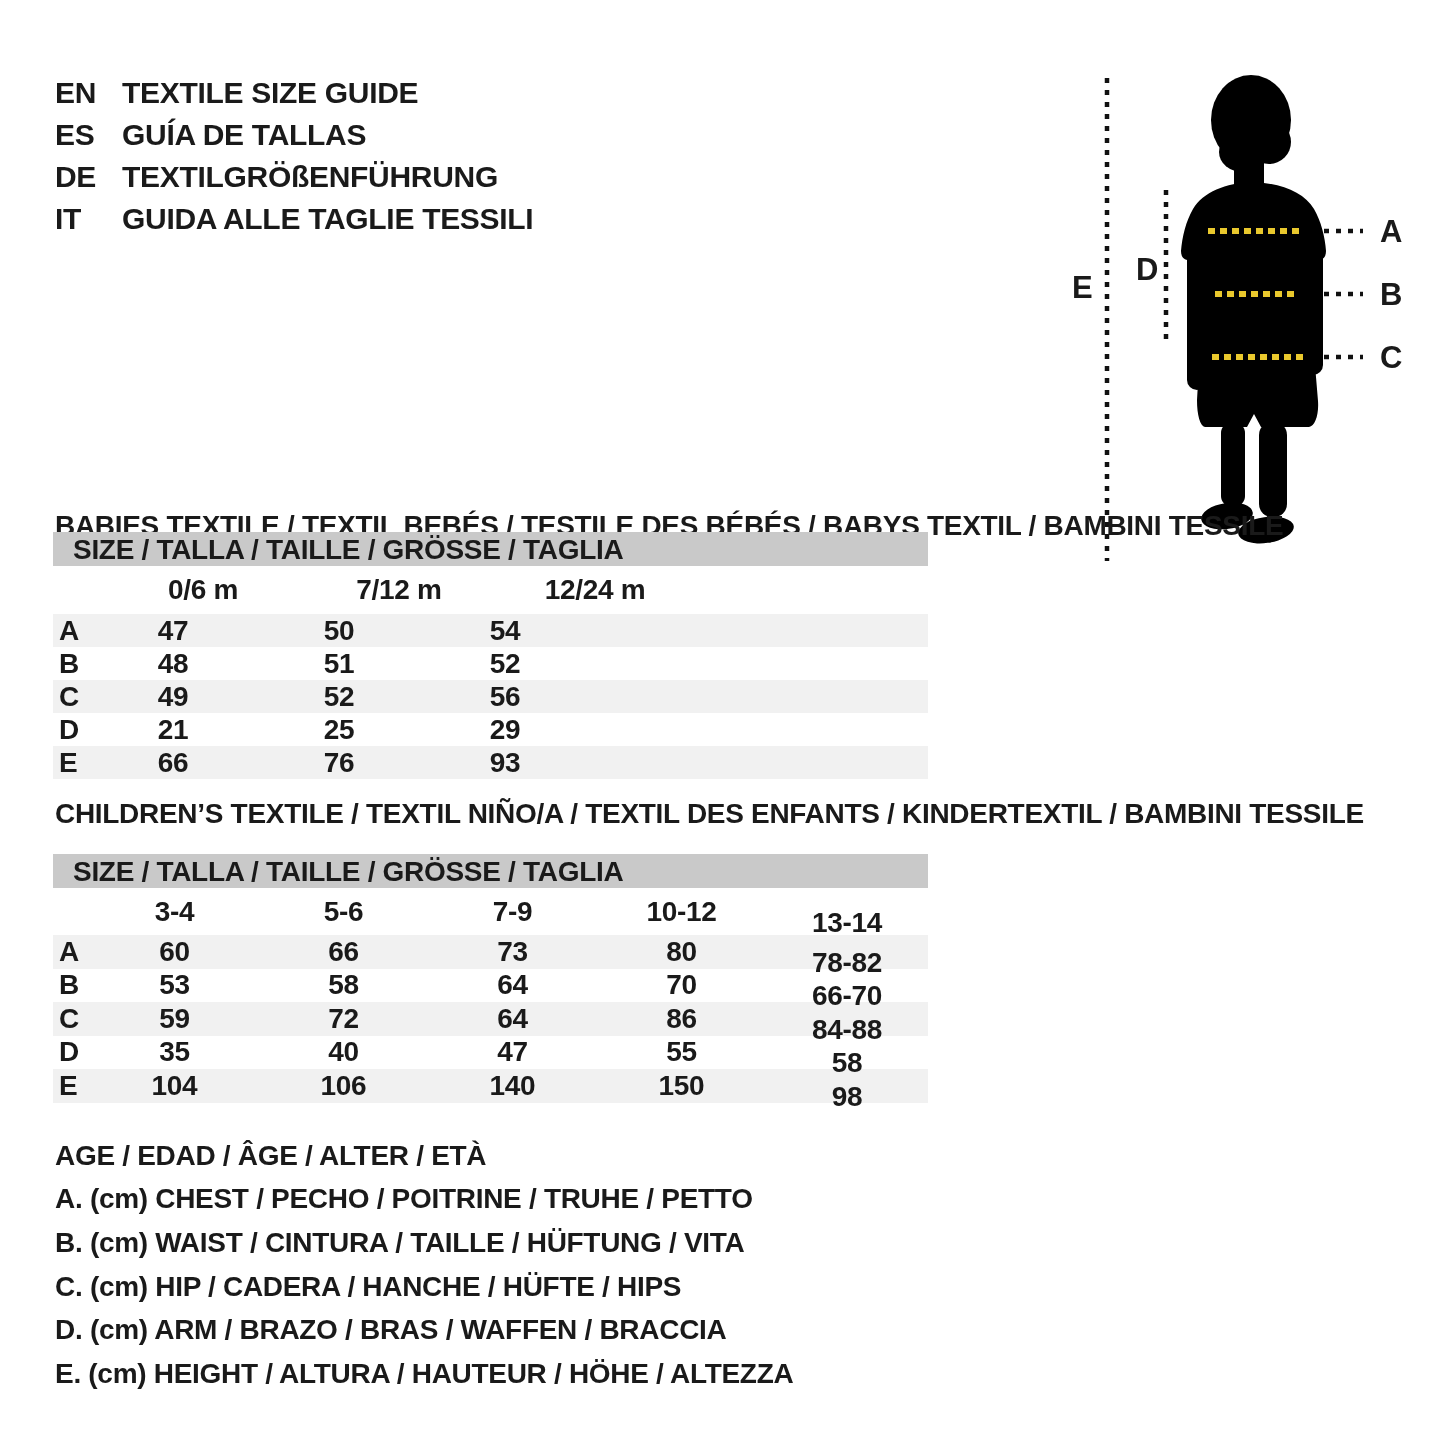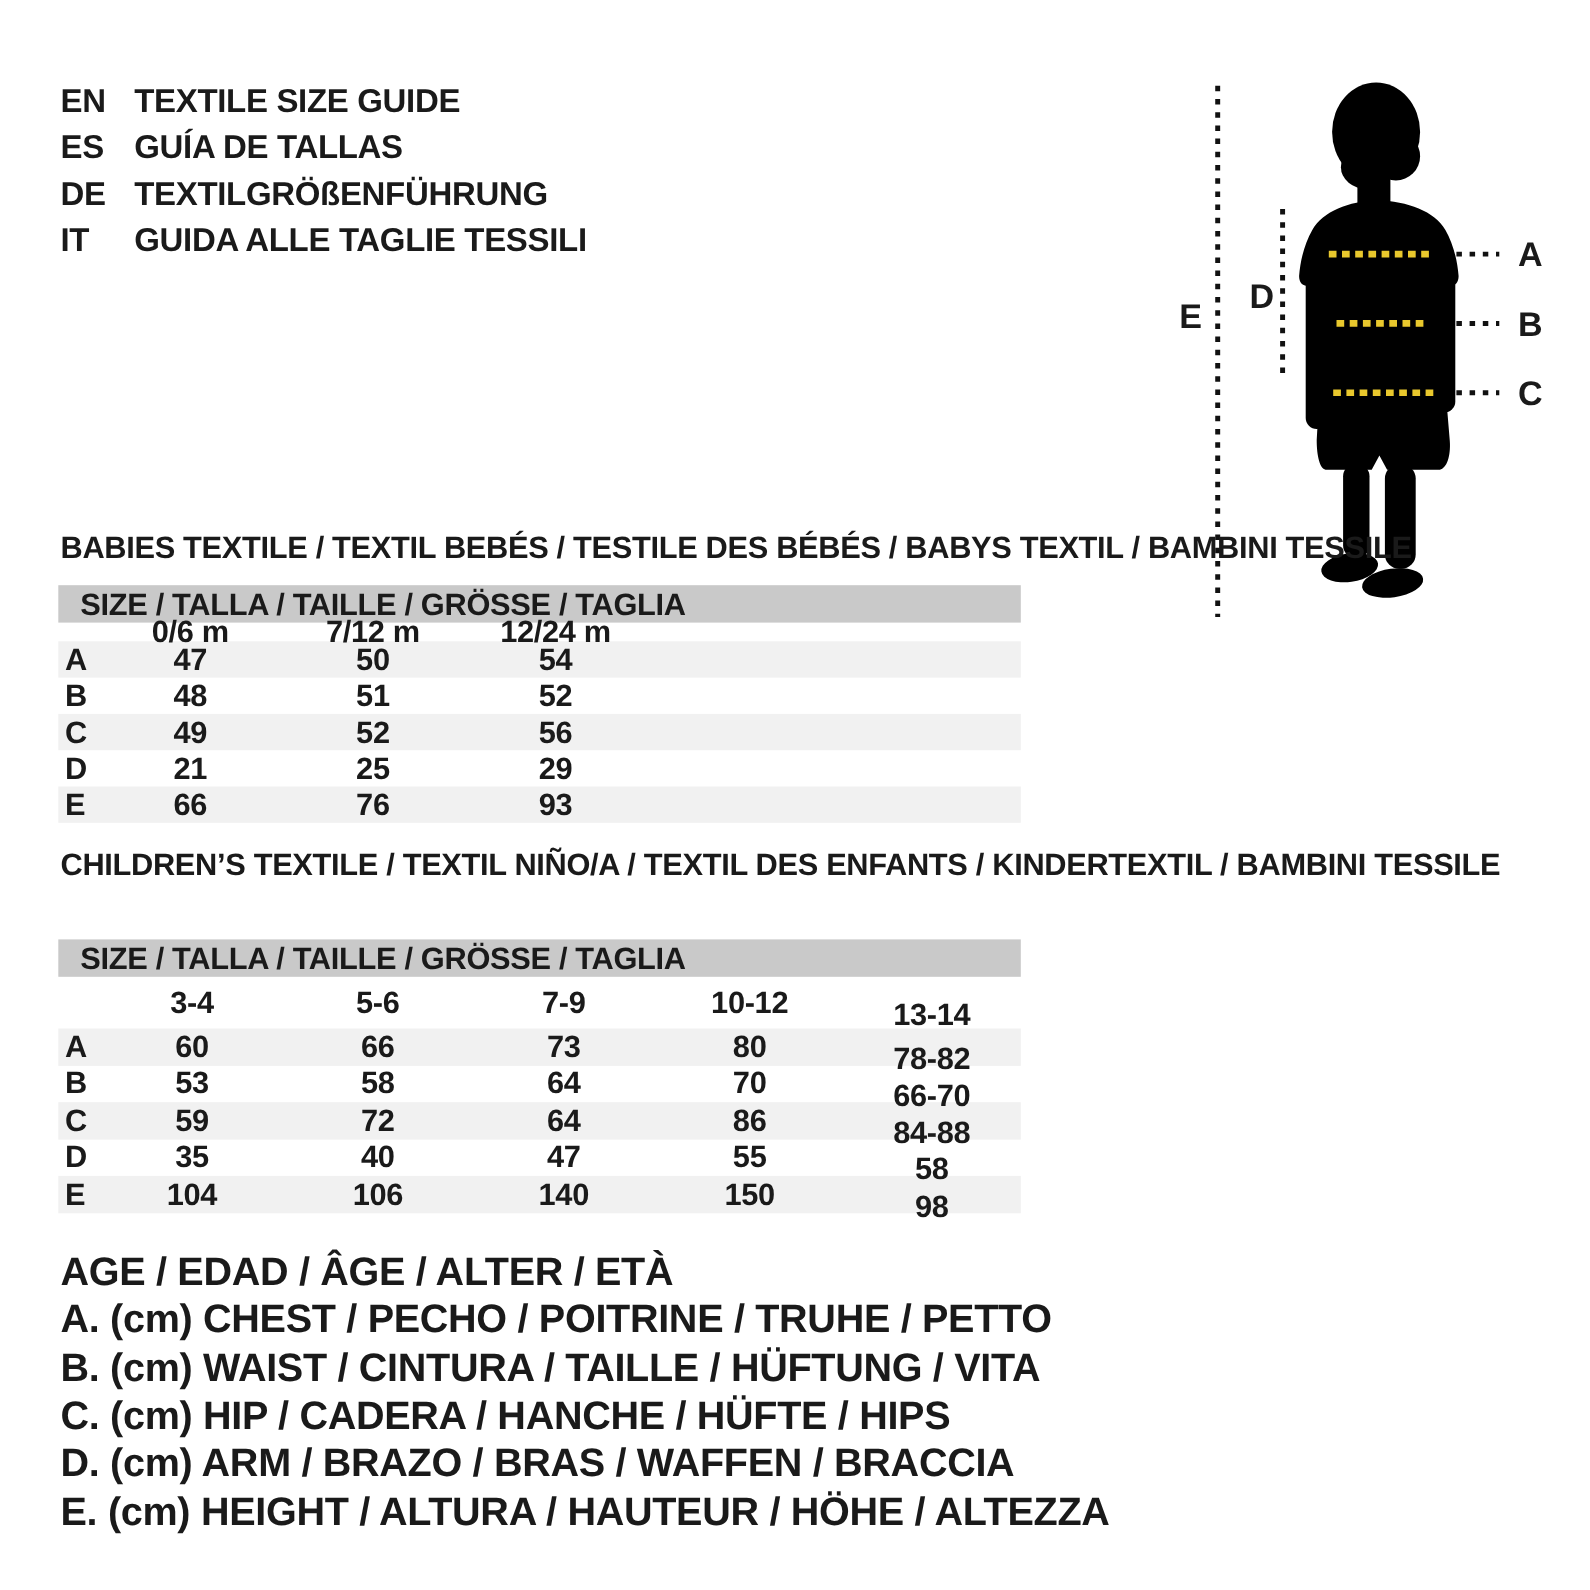--- a/index.html
+++ b/index.html
@@ -9,40 +9,40 @@
     letter-spacing:-0.3px;
   }
   
   .langs{position:absolute;left:55px;top:76px;}
   .lang-row{display:flex;height:42px;align-items:flex-start;font-size:30px;font-weight:700;}
   .lang-code{width:67px;flex:0 0 67px;}
   
   .figure{position:absolute;left:1050px;top:60px;width:395px;height:540px;}
   .figure text{font-family:"Liberation Sans",sans-serif;font-size:31px;font-weight:700;fill:#1a1a1a;}
   
-  .section-title{position:absolute;left:55px;font-size:28px;font-weight:700;line-height:30px;white-space:nowrap;}
+  .section-title{position:absolute;left:55px;font-size:28px;font-weight:700;line-height:30px;white-space:nowrap;margin-top:28px;}
   .title-babies{top:483px;}
   .title-children{top:771px;}
   
   .tbl{position:absolute;left:53px;width:875px;font-size:28px;font-weight:700;}
   .tbl-babies{top:532px;}
   .tbl-children{top:854px;}
   .size-bar{height:34px;line-height:35px;background:#c9c9c9;padding-left:20px;box-sizing:border-box;white-space:nowrap;}
   .trow{display:flex;align-items:center;}
   .tbl-babies .trow{height:33px;}
-  .tbl-babies .hdr-row{height:17px;}
+  .tbl-babies .hdr-row{height:48px;gap:30px;}
   .tbl-children .trow{height:33.5px;}
   .tbl-children .hdr-row{height:47px;}
   .trow.shaded{background:#f1f1f1;}
   .cell-label{width:37px;flex:0 0 37px;padding-left:6px;box-sizing:border-box;}
   .tbl-babies .cell{width:166px;flex:0 0 166px;text-align:center;}
   .tbl-children .cell{width:169px;flex:0 0 169px;text-align:center;}
   .tbl-children .cell.last{width:162px;flex:0 0 162px;margin-top:22px;}
   
-  .legend{position:absolute;left:55px;top:1134px;font-size:36px;font-weight:700;}
+  .legend{position:absolute;left:55px;top:1134px;font-size:28px;font-weight:700;}
   .legend-line{height:43.6px;display:flex;align-items:center;white-space:nowrap;}
 </style>
 </head>
 <body>
 
 <div class="page">
 
   <div class="langs">
     <div class="lang-row">
       <span class="lang-code">EN</span>

